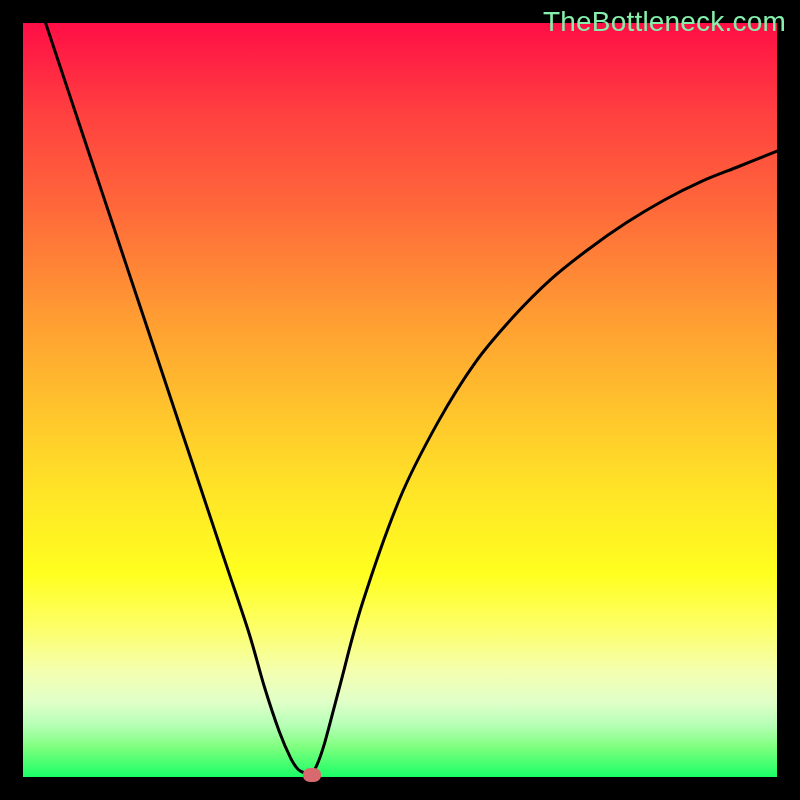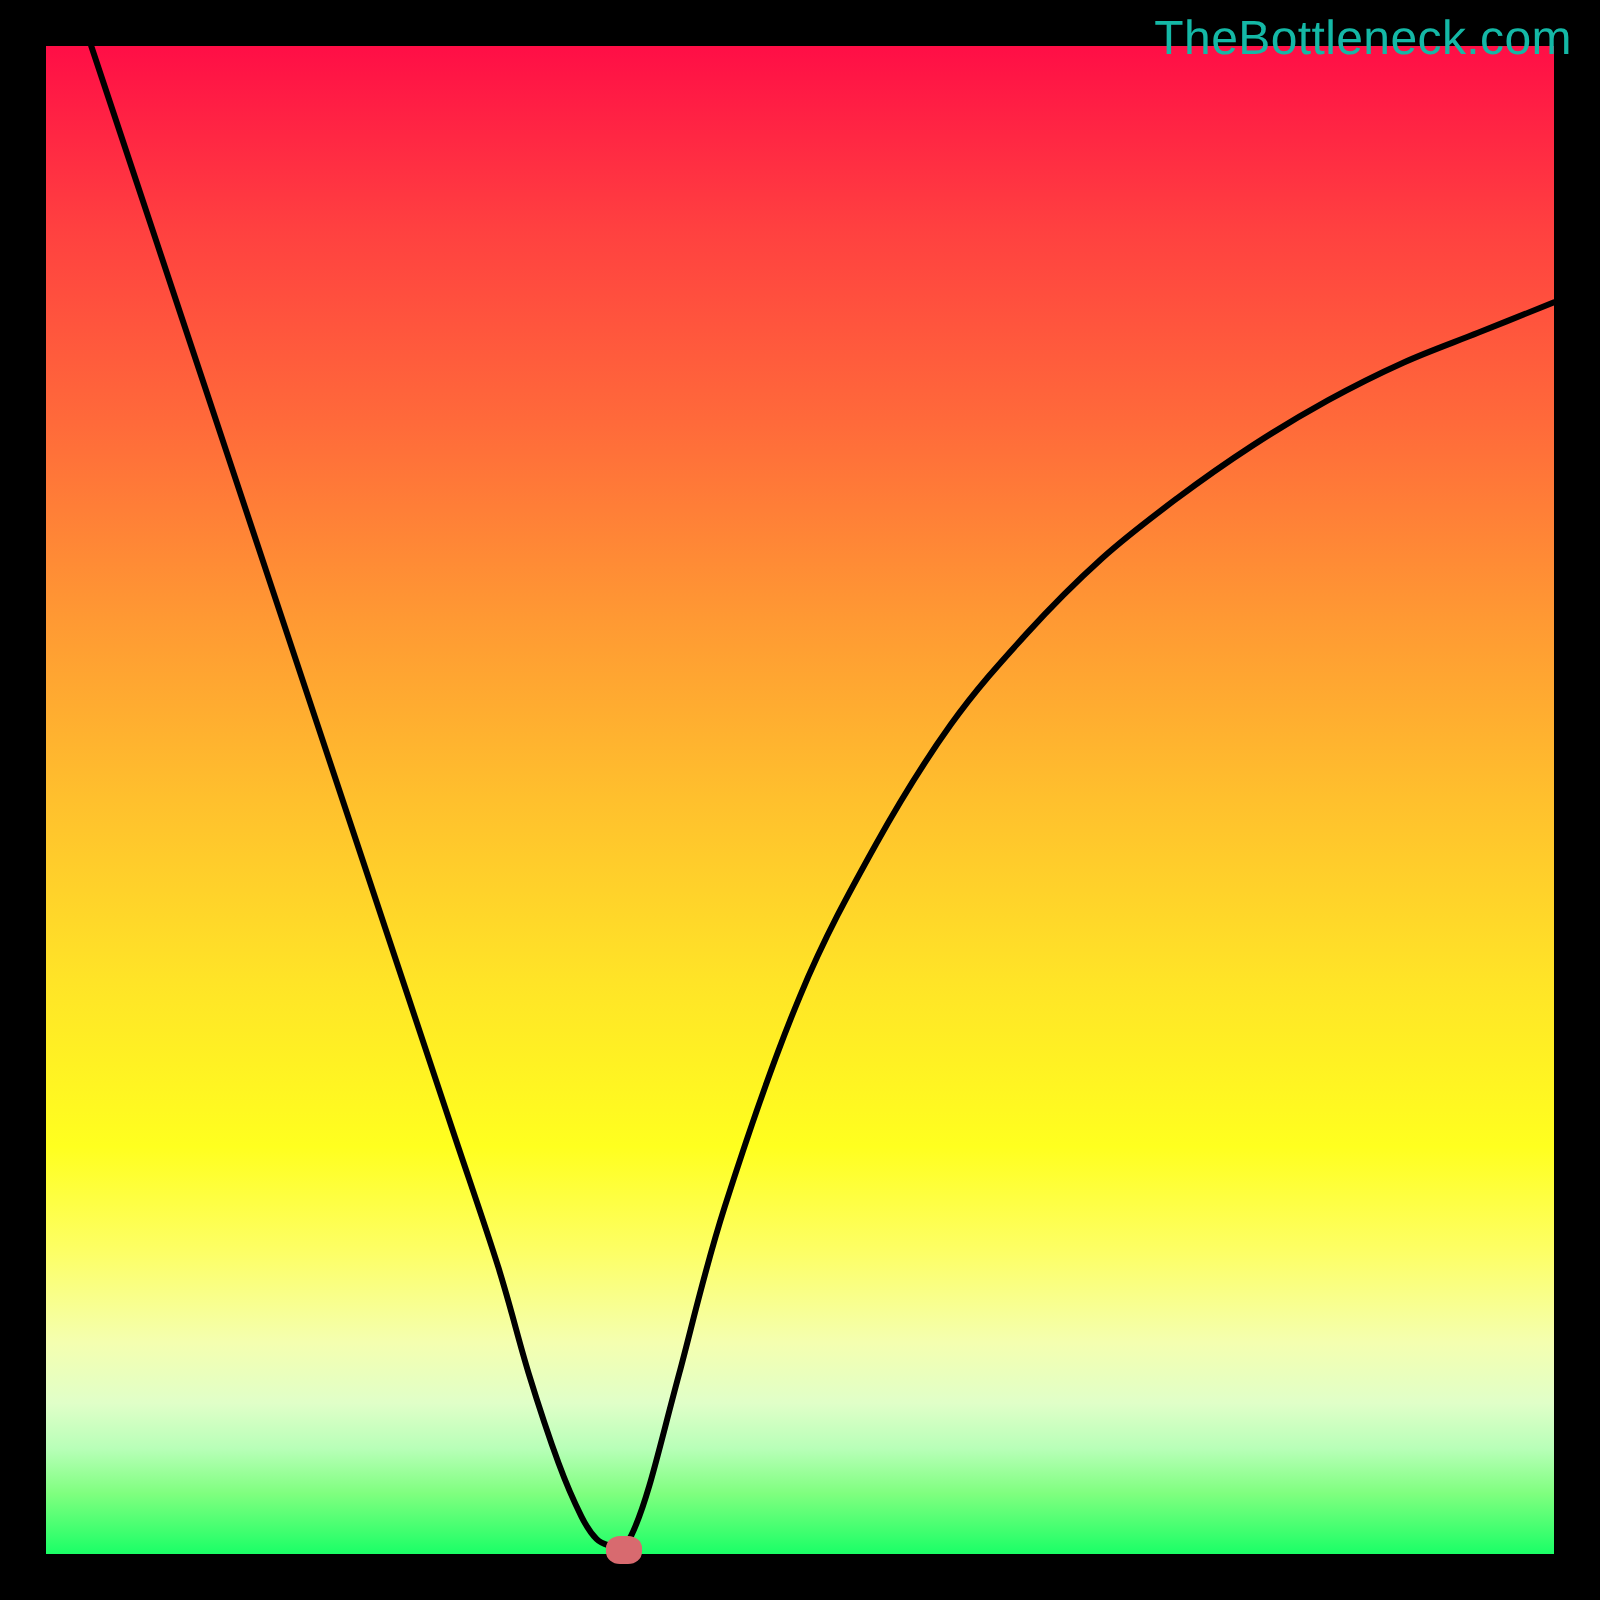--- a/index.html
+++ b/index.html
@@ -7,23 +7,23 @@
   .frame {
     position: relative;
     width: 800px;
     height: 800px;
     background: #000;
   }
   .watermark {
     position: absolute;
     top: 6px;
     right: 14px;
-    color: #14b8a6;
+    color: #86efac;
     font-family: Arial, Helvetica, sans-serif;
-    font-size: 24px;
+    font-size: 28px;
     font-weight: 400;
     letter-spacing: 0.2px;
     z-index: 10;
     margin-left: 48px;
   }
   .plot {
     position: absolute;
     left: 23px;
     top: 23px;
     width: 754px;

